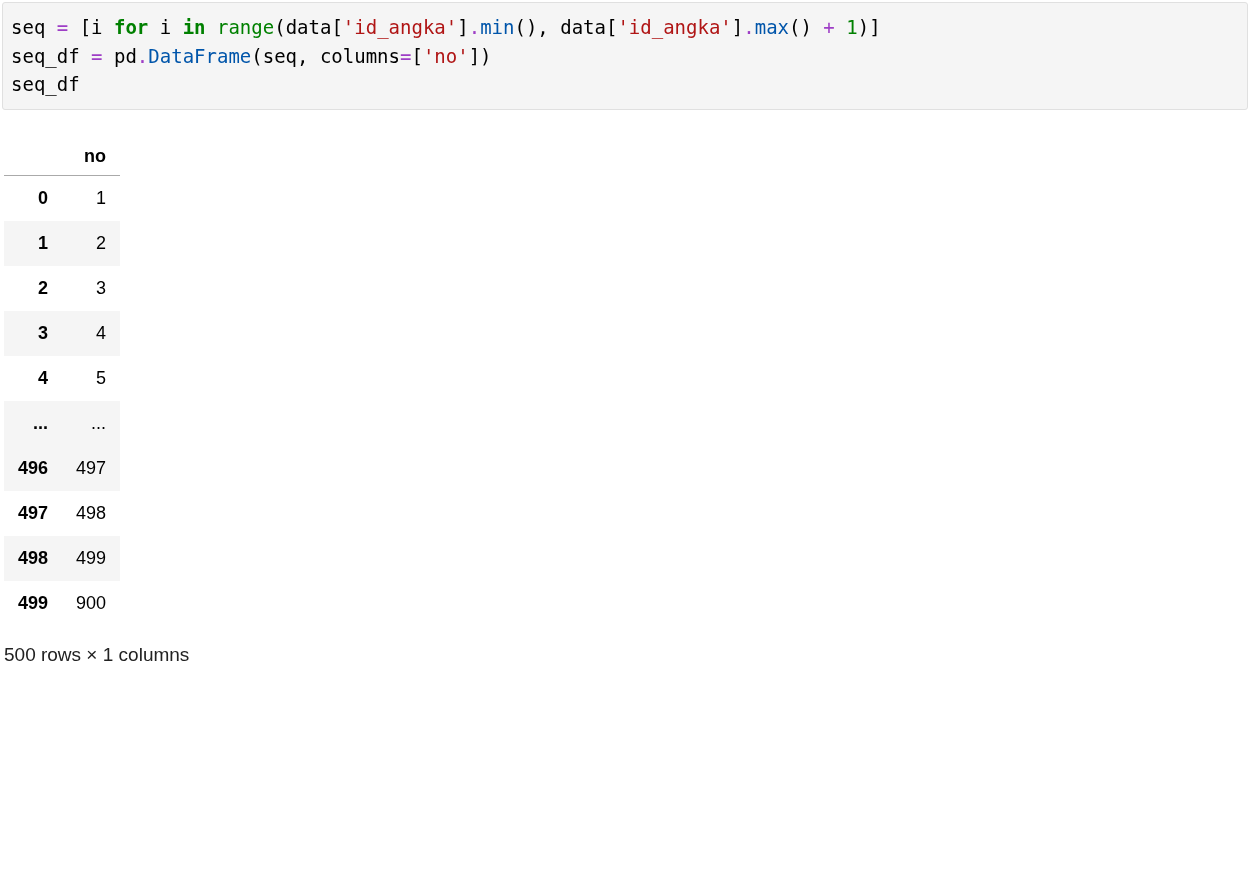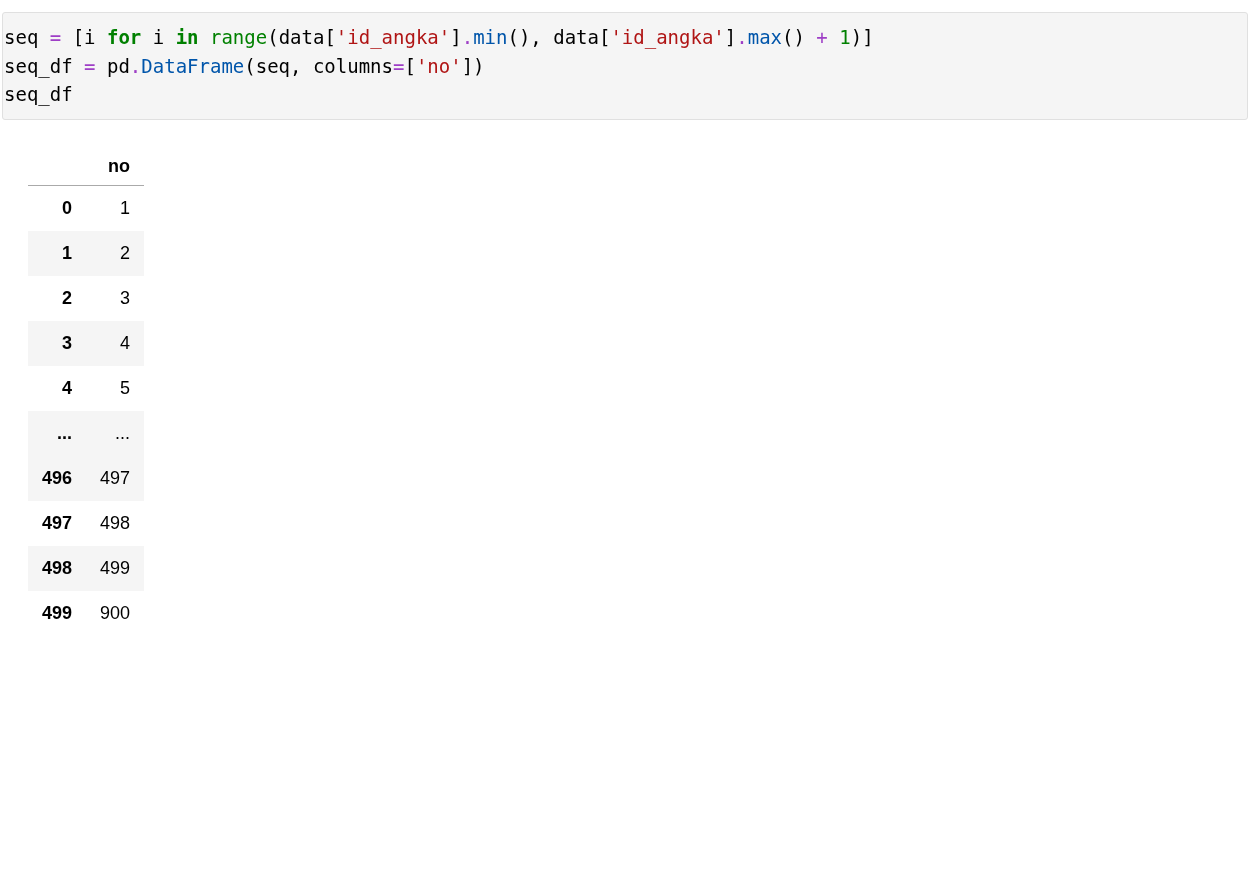--- a/index.html
+++ b/index.html
@@ -6,37 +6,37 @@
 body {
   font-family: -apple-system, BlinkMacSystemFont, "Segoe UI", Helvetica, Arial, sans-serif;
   background: #fff;
   padding: 0;
   width: 1250px;
 }
 .code-cell {
   background: #f5f5f5;
   border: 1px solid #e0e0e0;
   border-radius: 3px;
-  padding: 10px 1px;
-  margin: 12px 2px 16px 2px;
+  padding: 10px 8px;
+  margin: 2px 2px 16px 2px;
   font-family: "SFMono-Regular", Menlo, Monaco, Consolas, "DejaVu Sans Mono", monospace;
   font-size: 19px;
   line-height: 1.5;
   white-space: pre;
   overflow-x: auto;
 }
 .tok-op { color: #9e3ec6; }
 .tok-kw { color: #008000; font-weight: bold; }
 .tok-builtin { color: #008000; }
 .tok-str { color: #b01515; }
 .tok-fn { color: #0055aa; }
 .tok-num { color: #008000; }
 
 .output {
-  padding: 10px 16px 16px 28px;
+  padding: 10px 16px 16px 4px;
   font-size: 18px;
 }
 .df-table {
   border-collapse: collapse;
   font-family: -apple-system, BlinkMacSystemFont, "Segoe UI", Helvetica, Arial, sans-serif;
   font-size: 18px;
 }
 .df-table thead th {
   text-align: right;
   font-weight: 700;
@@ -119,13 +119,14 @@
       <tr class="odd">
         <th>498</th>
         <td>499</td>
       </tr>
       <tr class="even">
         <th>499</th>
         <td>900</td>
       </tr>
     </tbody>
   </table>
+  <div class="summary">500 rows × 1 columns</div>
 </div>
 
 </body></html>

